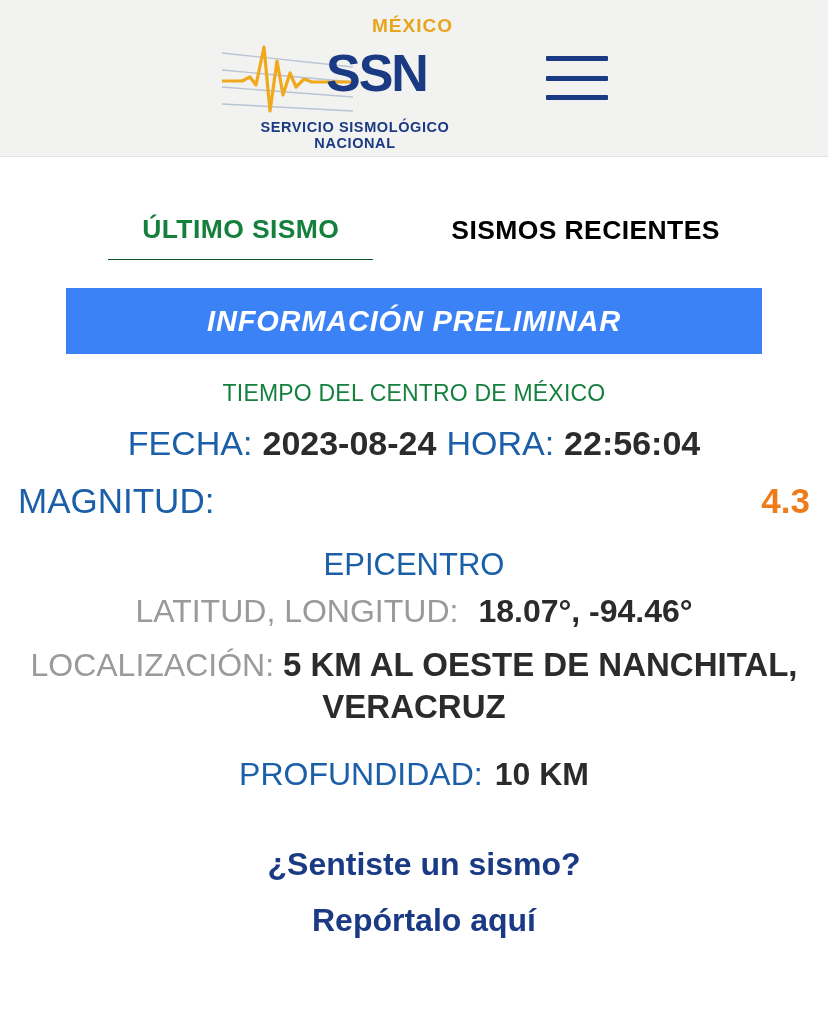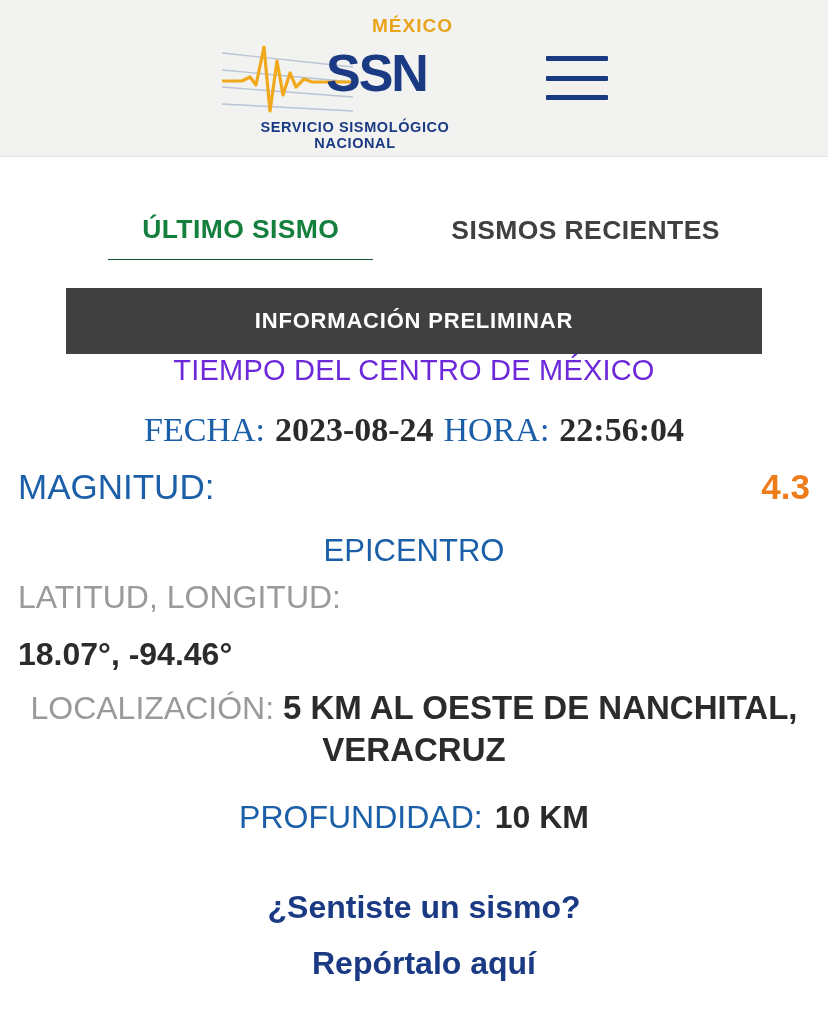--- a/index.html
+++ b/index.html
@@ -114,58 +114,59 @@
     cursor: pointer;
     white-space: nowrap;
   }
   .tab.active {
     color: #15803d;
     border-bottom: 1px solid #14532d;
     padding-left: 34px;
     padding-right: 34px;
   }
   .tab.inactive {
-    color: #404040;
+    color: #000000;
   }
 
   
   .banner {
     margin: 28px 66px 0 66px;
     height: 66px;
-    background: #404040;
+    background: #3b82f6;
     display: flex;
     align-items: center;
     justify-content: center;
     color: #ffffff;
-    font-size: 22px;
+    font-size: 29px;
     font-weight: bold;
     letter-spacing: 0.8px;
+    font-style: italic;
   }
 
   
   .info {
     text-align: center;
     padding: 0 18px;
   }
 
   .tiempo {
-    font-size: 29px;
-    color: #6d28d9;
+    margin-top: 26px;
+    font-size: 23px;
+    color: #15803d;
     letter-spacing: 0.2px;
   }
 
   .row {
-    margin-top: 24px;
+    margin-top: 17px;
     font-size: 34px;
     display: flex;
     justify-content: center;
     align-items: baseline;
     flex-wrap: wrap;
     gap: 10px;
-    font-family: Liberation Serif, serif;
   }
 
   .lbl-blue { color: #1b5fa8; }
   .lbl-grey { color: #9a9a9a; }
   .val-dark { color: #2b2b2b; font-weight: bold; }
   .val-orange { color: #ef7c1b; font-weight: bold; }
 
   .magnitud {
     margin-top: 18px;
     font-size: 35px;
@@ -181,21 +182,20 @@
     color: #1b5fa8;
   }
 
   .latlon {
     margin-top: 10px;
     font-size: 32px;
     display: flex;
     justify-content: center;
     align-items: baseline;
     gap: 20px;
-    flex-direction: column;
   }
 
   .localizacion {
     margin-top: 14px;
     font-size: 32px;
     line-height: 1.28;
   }
   .localizacion .val-dark { font-size: 33px; }
 
   .profundidad {

